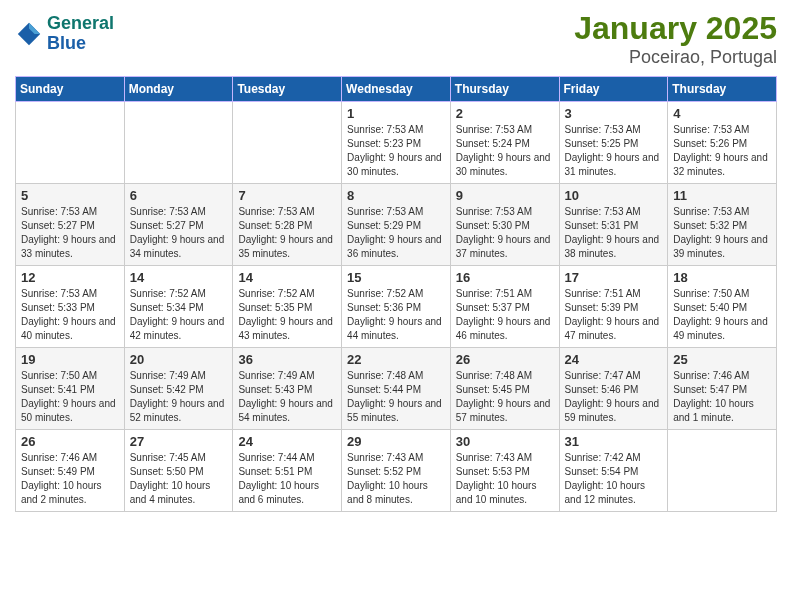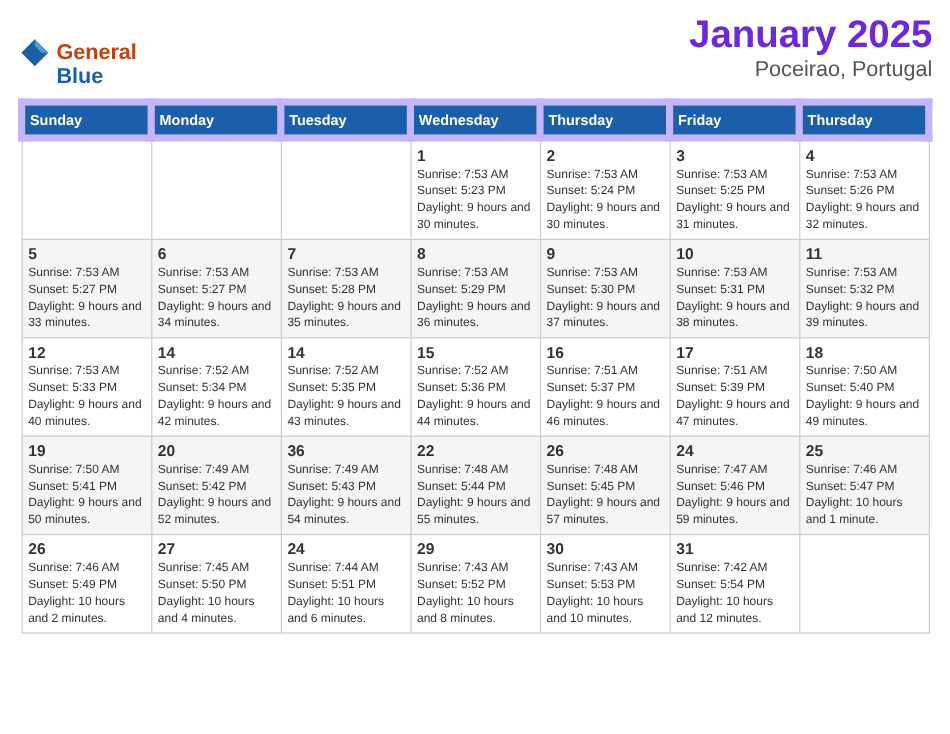--- a/index.html
+++ b/index.html
@@ -26,52 +26,52 @@
       align-items: center;
       margin-top: 4px;
     }
     .logo-text {
       display: flex;
       flex-direction: column;
       font-size: 18px;
       font-weight: bold;
       line-height: 1.1;
     }
-    .logo-general { color: #c2410c; margin-top: 20px; }
+    .logo-general { color: #0f766e; }
     .logo-blue { color: #1a5fa8; }
     .logo-icon {
       width: 28px;
       height: 28px;
       margin-right: 4px;
     }
     .title-block {
       text-align: right;
     }
     .month-title {
       font-size: 32px;
       font-weight: bold;
-      color: #6d28d9;
+      color: #4d7c0f;
     }
     .location {
       font-size: 18px;
       color: #555;
     }
     .calendar {
       width: 100%;
       border-collapse: collapse;
       border: 1px solid #ccc;
     }
     .calendar th {
       background-color: #1a5fa8;
       color: #fff;
       font-size: 12px;
       font-weight: bold;
       padding: 5px 4px;
       text-align: left;
-      border: 6px solid #c4b5fd;
+      border: 1px solid #c4b5fd;
     }
     .calendar td {
       border: 1px solid #ccc;
       vertical-align: top;
       padding: 4px 5px;
       width: calc(100% / 7);
       min-height: 70px;
       font-size: 10.5px;
       color: #333;
       background: #fff;

